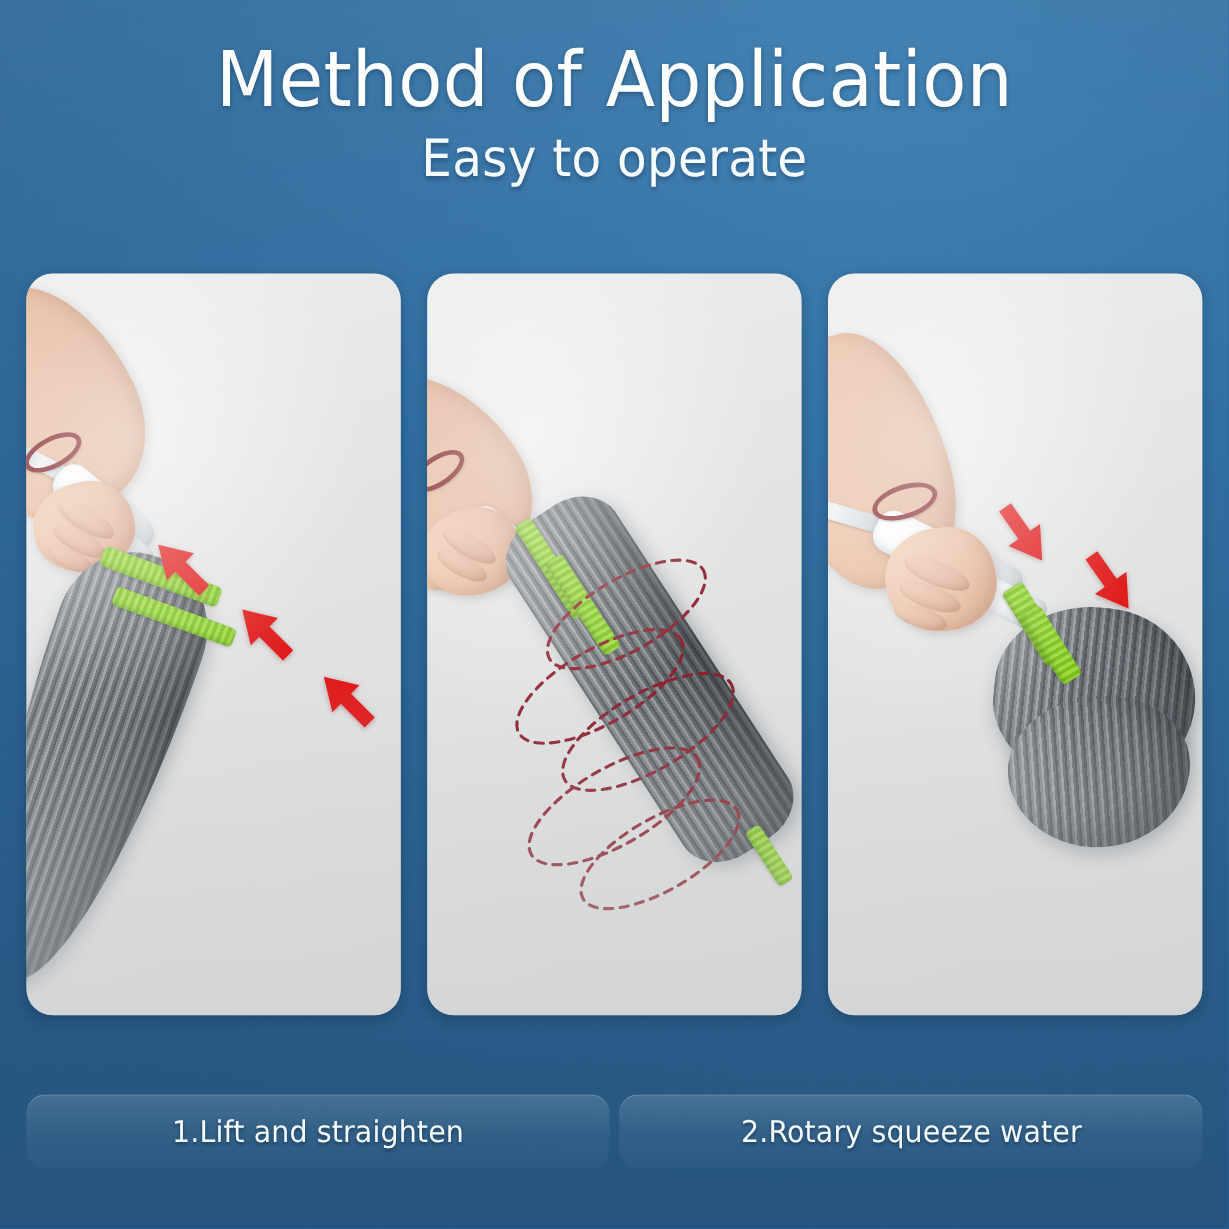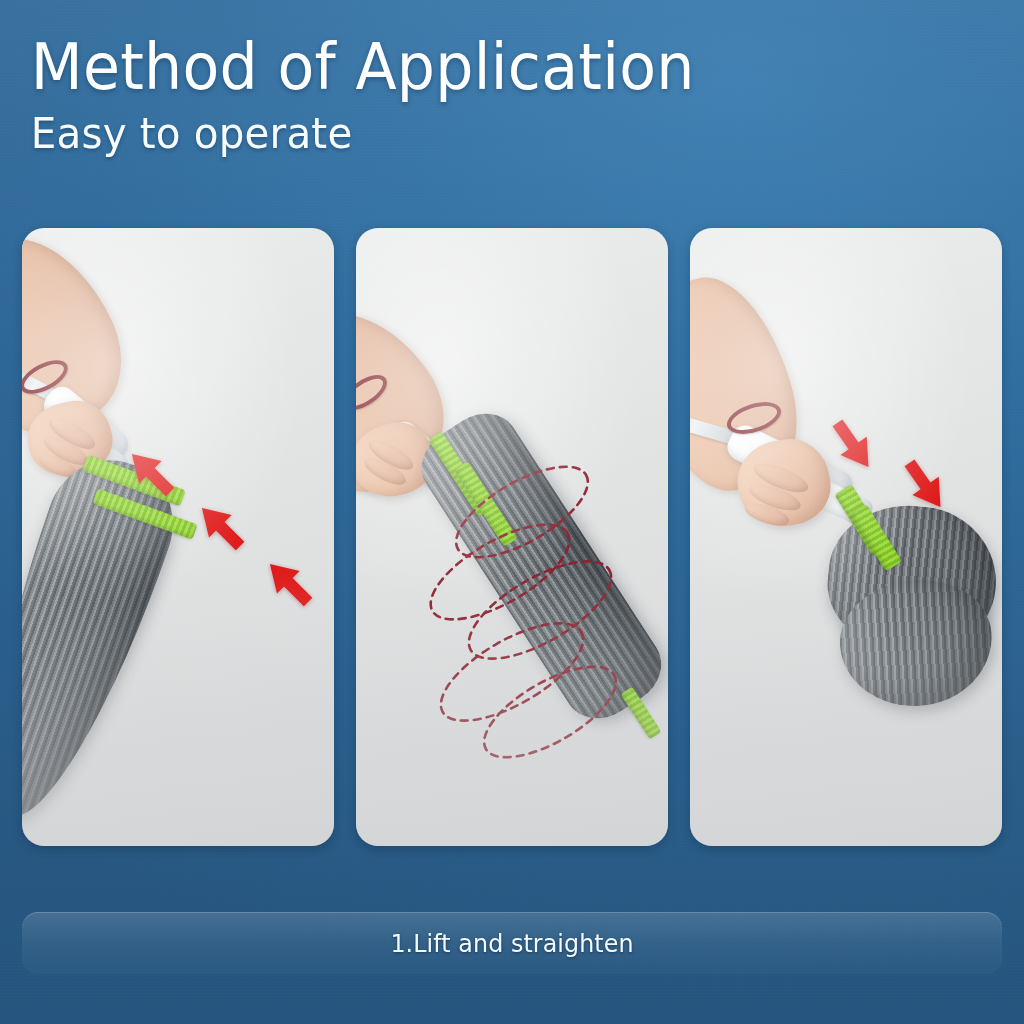--- a/index.html
+++ b/index.html
@@ -24,21 +24,21 @@
     background-image:
       repeating-linear-gradient(0deg, rgba(255,255,255,.045) 0 1px, transparent 1px 3px),
       repeating-linear-gradient(90deg, rgba(0,0,0,.05) 0 1px, transparent 1px 3px);
   }
   #bg-vignette {
     position:absolute; inset:0;
     background:linear-gradient(180deg, rgba(255,255,255,.05) 0%, rgba(0,0,0,0) 35%, rgba(0,0,0,.10) 100%);
   }
 
   
-  #header { position:absolute; top:0; left:0; width:1024px; }
+  #header { position:absolute; top:0; left:0; width:1024px; text-align:center; }
   #title {
     margin-top:34px;
     font-size:64px;
     line-height:1.04;
     font-weight:400;
     color:#fdfefe;
     letter-spacing:.3px;
     text-shadow:0 2px 5px rgba(10,35,60,.40);
     transform:scaleX(.94);
   }
@@ -333,13 +333,16 @@
 
     </div>
   </div>
 
 </div>
 
 <div id="captions">
   <div class="caption">
     <span class="caption-text">1.Lift and straighten</span>
   </div>
+  <div class="caption">
+    <span class="caption-text">2.Rotary squeeze water</span>
+  </div>
 </div>
 
 </body></html>

